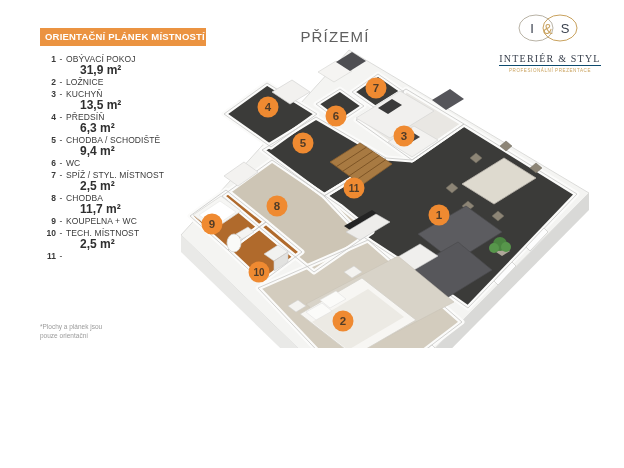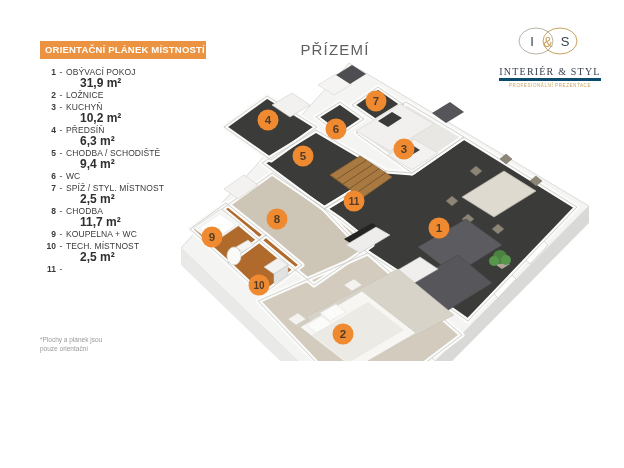--- a/index.html
+++ b/index.html
@@ -1,17 +1,17 @@
 <!DOCTYPE html>
 <html><head>
 <meta charset="utf-8">
 <style>
   html,body{margin:0;padding:0;background:#ffffff;}
   #page{position:relative;width:624px;height:348px;background:#ffffff;overflow:hidden;
-        font-family:"Liberation Sans",sans-serif;margin-top:13px;}
+        font-family:"Liberation Sans",sans-serif;}
 
   
   #legend{position:absolute;left:40px;top:28px;width:180px;}
   .lg-title{width:166px;height:18px;line-height:18px;background:#EB9341;color:#ffffff;
             font-size:9.5px;font-weight:bold;letter-spacing:.2px;padding-left:5px;
             box-sizing:border-box;white-space:nowrap;}
   .lg-list{margin-top:8px;}
   .lg-item{margin-bottom:1px;}
   .lg-line1{display:flex;line-height:11px;font-size:8.5px;color:#3a3a3a;}
   .lg-num{width:16px;text-align:right;font-weight:bold;flex:0 0 16px;}
@@ -21,21 +21,21 @@
   #footnote{position:absolute;left:40px;top:322px;font-size:6.5px;line-height:9px;color:#9a9a9a;}
 
   
   #floor-label{position:absolute;left:290px;top:28px;width:90px;text-align:center;
                font-size:15px;letter-spacing:1.2px;color:#5f5f5f;}
 
   
   #is-logo{position:absolute;left:488px;top:12px;width:124px;text-align:center;}
   #is-monogram{height:32px;}
   .is-name{display:inline-block;font-family:"Liberation Serif",serif;font-size:10px;
-           letter-spacing:1.2px;color:#39404D;border-bottom:3px solid #0c4a6e;
+           letter-spacing:1.2px;color:#39404D;border-bottom:1px solid #0c4a6e;
            padding-bottom:1px;white-space:nowrap;}
   .is-tagline{margin-top:2px;font-size:4.5px;letter-spacing:.6px;color:#C9A25E;white-space:nowrap;}
 
   
   #bk-logo{position:absolute;left:478px;top:408px;width:140px;height:52px;
            font-family:"Liberation Serif",serif;color:#4C5866;}
   #bk-square{position:absolute;left:33px;top:4px;width:29px;height:29px;background:#D6664F;}
   .bk-word{position:absolute;font-size:23px;line-height:23px;white-space:nowrap;z-index:2;}
   #bk-w1{left:2px;top:6px;}
   #bk-w2{left:22px;top:14px;}
@@ -67,21 +67,21 @@
             <span class="lg-dash">-</span>
             <span class="lg-name">LOŽNICE</span>
           </div>
       </div>
       <div class="lg-item">
         <div class="lg-line1">
             <span class="lg-num">3</span>
             <span class="lg-dash">-</span>
             <span class="lg-name">KUCHYŇ</span>
           </div>
-        <div class="lg-area">10,2 m²</div>
+        <div class="lg-area">13,5 m²</div>
       </div>
       <div class="lg-item">
         <div class="lg-line1">
             <span class="lg-num">4</span>
             <span class="lg-dash">-</span>
             <span class="lg-name">PŘEDSÍŇ</span>
           </div>
         <div class="lg-area">6,3 m²</div>
       </div>
       <div class="lg-item">

